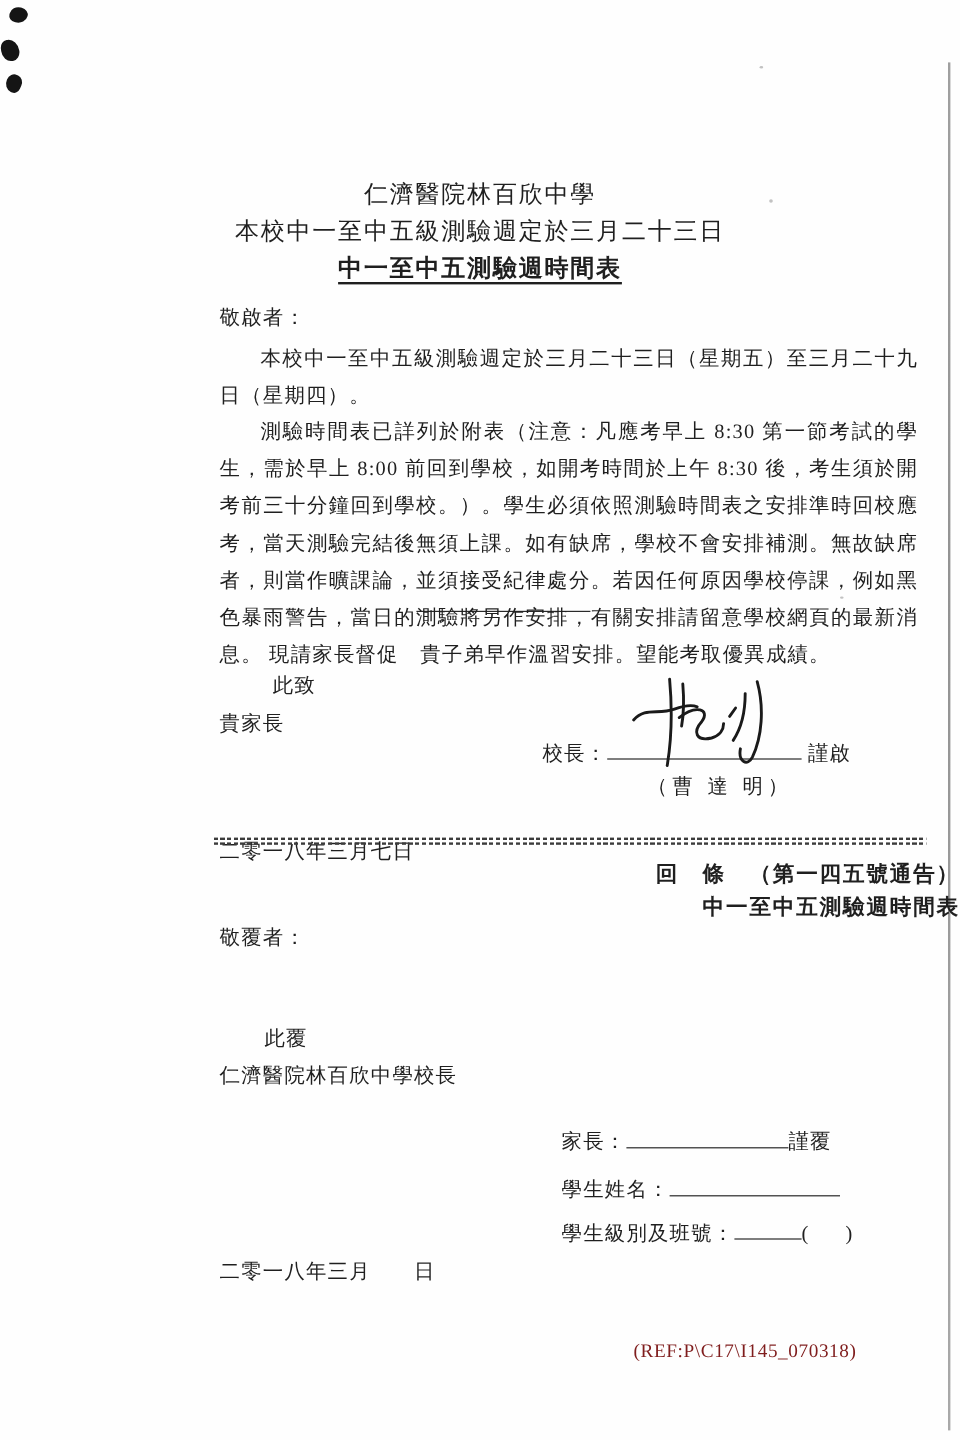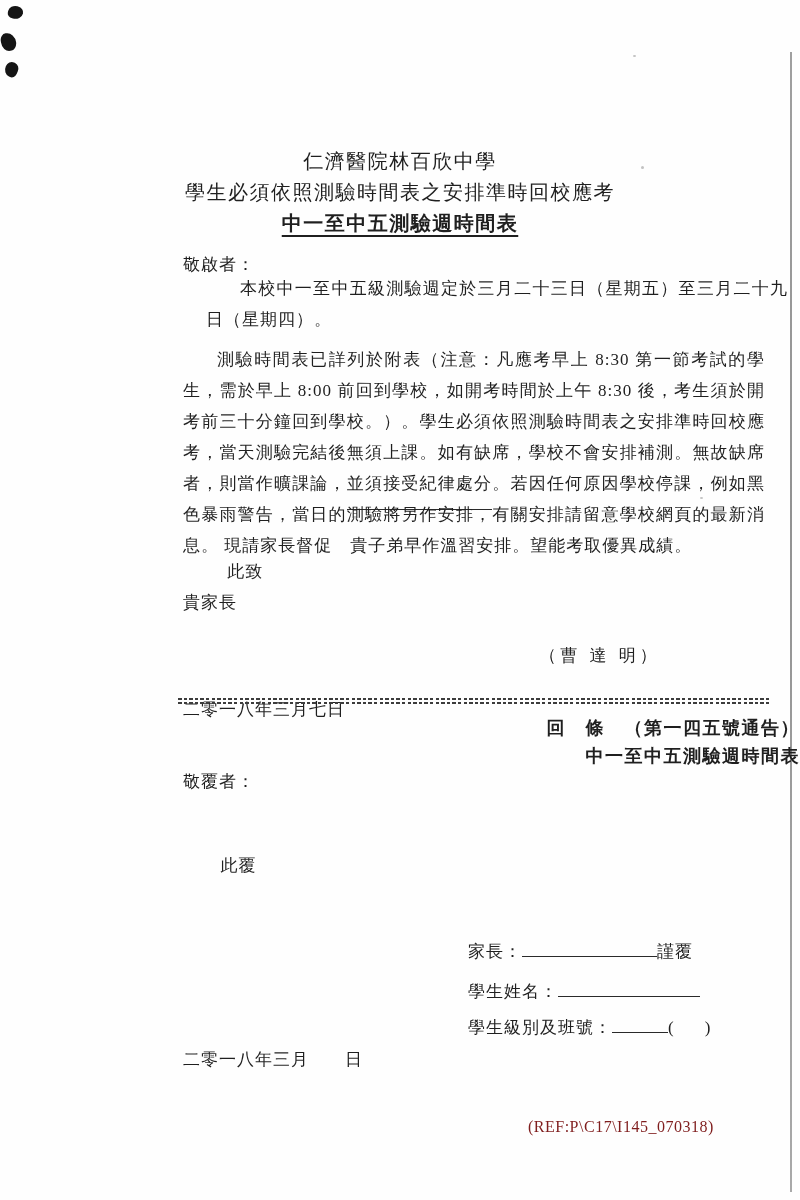--- a/index.html
+++ b/index.html
@@ -60,47 +60,61 @@
 
   <div class="abs blot blot1"></div>
   <div class="abs blot blot2"></div>
   <div class="abs blot blot3"></div>
   <div class="abs scan-vline"></div>
   <div class="speck" style="left:633px;top:55px;width:3px;height:2px;"></div>
   <div class="speck" style="left:641px;top:166px;width:3px;height:3px;"></div>
   <div class="speck" style="left:700px;top:497px;width:3px;height:2px;"></div>
 
   <div class="abs ctr hdr" style="top:148px;">仁濟醫院林百欣中學</div>
-  <div class="abs ctr hdr" style="top:179px;">學生必須依照測驗時間表之安排準時回校應考</div>
+  <div class="abs ctr hdr" style="top:179px;">本校中一至中五級測驗週定於三月二十三日</div>
   <div class="abs ctr hdr hdr-subject" style="top:210px;">中一至中五測驗週時間表</div>
 
   <div class="abs body-txt" style="top:249px;">敬啟者：</div>
 
-  <div class="abs body-txt indent" style="top:273px;margin-left:23px;">本校中一至中五級測驗週定於三月二十三日（星期五）至三月二十九日（星期四）。</div>
+  <div class="abs body-txt indent" style="top:283px;">本校中一至中五級測驗週定於三月二十三日（星期五）至三月二十九日（星期四）。</div>
 
   <div class="abs body-txt indent" style="top:344px;"><span>測驗時間表已詳列於附表（注意：凡應考早上 8:30 第一節考試的學生，需於早上 8:00 前回到學校，如開考時間於上午 8:30 後，考生須於開考前三十分鐘回到學校。）。學生必須依照測驗時間表之安排準時回校應考，當天測驗完結後無須上課。如有缺席，學校不會安排補測。無故缺席者，則當作曠課論，</span><span class="emph-underline">並須接受紀律處分</span><span>。若因任何原因學校停課，例如黑色暴雨警告，當日的測驗將另作安排，有關安排請留意學校網頁的最新消息。 現請家長督促　貴子弟早作溫習安排。望能考取優異成績。</span></div>
 
   <div class="abs body-txt" style="top:556px;text-indent:2.6em;">此致</div>
   <div class="abs body-txt" style="top:587px;">貴家長</div>
 
+  <div class="abs sig-row">
+    <span>校長：</span><span class="sig-line"><svg class="sig-svg" width="130" height="86" viewBox="0 0 130 86">
+      <g fill="none" stroke="#1a1a1a" stroke-width="2.4" stroke-linecap="round">
+        <path d="M4,42 C14,31 24,38 38,33 C46,30 52,29 57,31"></path>
+        <path d="M34,8 C36,30 36,56 32,80"></path>
+        <path d="M45,12 C46,24 46,36 44,47"></path>
+        <path d="M42,40 C56,29 68,33 61,43 C53,52 56,60 69,57 C76,55 79,50 79,45"></path>
+        <path d="M84,39 L89,32"></path>
+        <path d="M97,20 C97,36 93,50 87,59"></path>
+        <path d="M107,10 C113,32 111,56 103,73 C99,81 91,77 93,66"></path>
+      </g>
+    </svg></span> <span>謹啟</span>
+  </div>
   <div class="abs principal-name">（曹 達 明）</div>
 
   <div class="abs body-txt" style="top:694px;">二零一八年三月七日</div>
 
   <div class="abs dash-sep">
     <div class="dash-row"></div>
     <div class="dash-row"></div>
   </div>
 
   <div class="abs ctr slip-title" style="top:716px;">回　條　（第一四五號通告）</div>
   <div class="abs ctr slip-title" style="top:744px;">中一至中五測驗週時間表</div>
 
   <div class="abs body-txt" style="top:766px;">敬覆者：</div>
 
   <div class="abs body-txt" style="top:850px;text-indent:2.2em;">此覆</div>
+  <div class="abs body-txt" style="top:881px;">仁濟醫院林百欣中學校長</div>
 
   <div class="abs form-row" style="top:938px;">
     <span>家長：</span><span class="blank" style="width:135px;"></span><span>謹覆</span>
   </div>
 
   <div class="abs form-row" style="top:978px;">
     <span>學生姓名：</span><span class="blank" style="width:142px;"></span>
   </div>
 
   <div class="abs form-row" style="top:1014px;">

